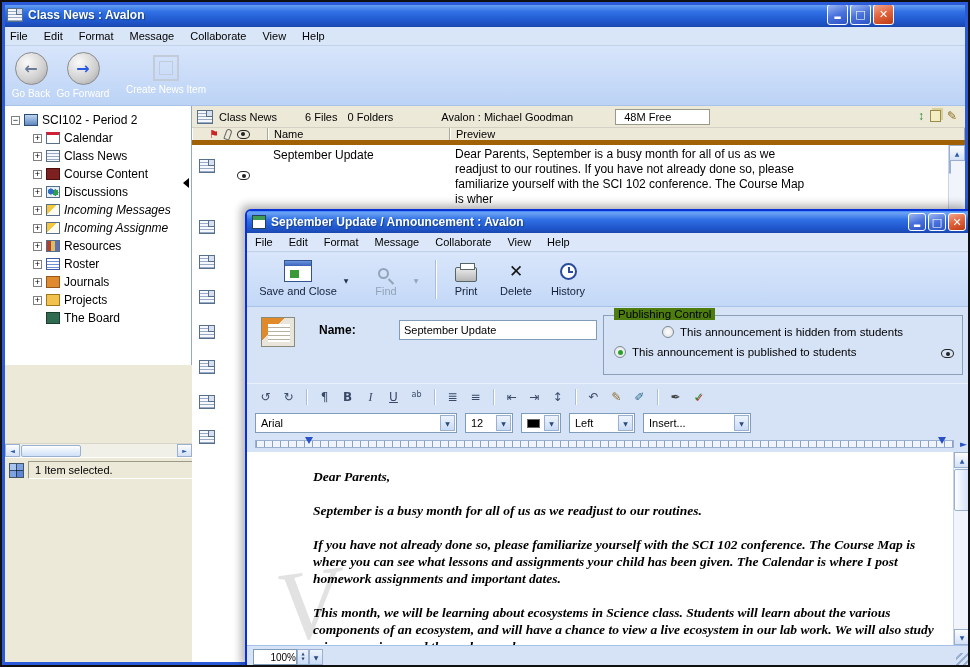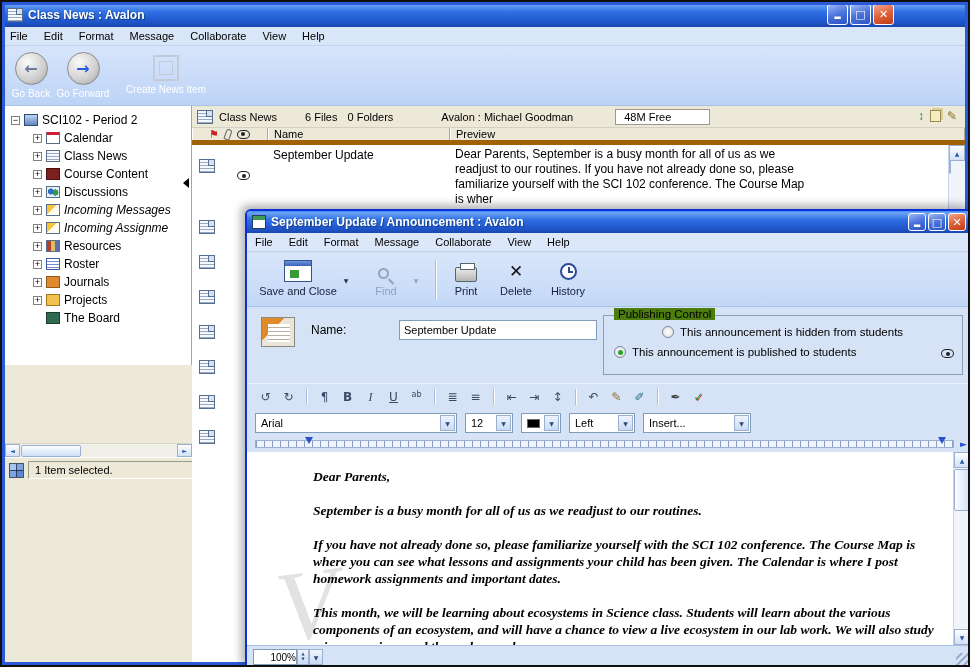--- a/index.html
+++ b/index.html
@@ -147,21 +147,21 @@
   .printic::before { content:""; position:absolute; left:4px; top:-5px; width:13px; height:5px; background:#fff; border:1px solid #566; }
   .xic::before { content:"✕"; font-size:17px; font-weight:bold; color:#151515; font-family:"DejaVu Sans",sans-serif; }
   .clockic { width:17px; height:17px; border:2px solid #2a4a9a; border-radius:50%; background:#fff; position:relative; }
   .clockic::before { content:""; position:absolute; left:6px; top:2px; width:2px; height:6px; background:#2a4a9a; }
   .clockic::after { content:""; position:absolute; left:6px; top:6px; width:5px; height:2px; background:#2a4a9a; }
 
   .fw-form { position:absolute; left:0; right:0; top:96px; height:76px; }
   .annic { position:absolute; left:14px; top:10px; width:34px; height:30px; background:#e9e5da; border:1px solid #8a8a7a; }
   .annic::before { content:""; position:absolute; inset:0; background:linear-gradient(135deg,#e08a2a 0 38%,transparent 38%); }
   .annic::after { content:""; position:absolute; left:6px; top:6px; right:4px; bottom:4px; background:repeating-linear-gradient(#fff 0 3px,#b8b0a0 3px 4px); }
-  .name-label { position:absolute; left:64px; top:16px; font-size:12px; }
+  .name-label { position:absolute; left:72px; top:16px; font-size:12px;font-weight:bold; }
   .name-input { position:absolute; left:152px; top:13px; width:198px; height:20px; border:1px solid #7f9db9;
     font-family:"Liberation Sans",sans-serif; font-size:11px; padding:0 4px; }
   .groupbox { position:absolute; left:356px; top:8px; width:360px; height:60px; border:1px solid #8ba0b8; }
   .gb-legend { position:absolute; top:-8px; left:10px; background:#4d7c0f; padding:0 4px; font-size:11.5px; }
   .opt { position:absolute; left:10px; display:flex; align-items:center; gap:6px; font-size:11.5px; }
   .opt1 { top:10px;padding-left:48px; } .opt2 { top:30px; }
   .radio { width:12px; height:12px; border-radius:50%; border:1px solid #7a8a99;
     background:radial-gradient(#ffffff,#dcdcdc); flex:none; position:relative; }
   .radio.sel::before { content:""; position:absolute; left:3px; top:3px; width:5px; height:5px; border-radius:50%; background:#2aa12a; }
   .eye-gb { position:absolute; right:8px; top:33px; }

